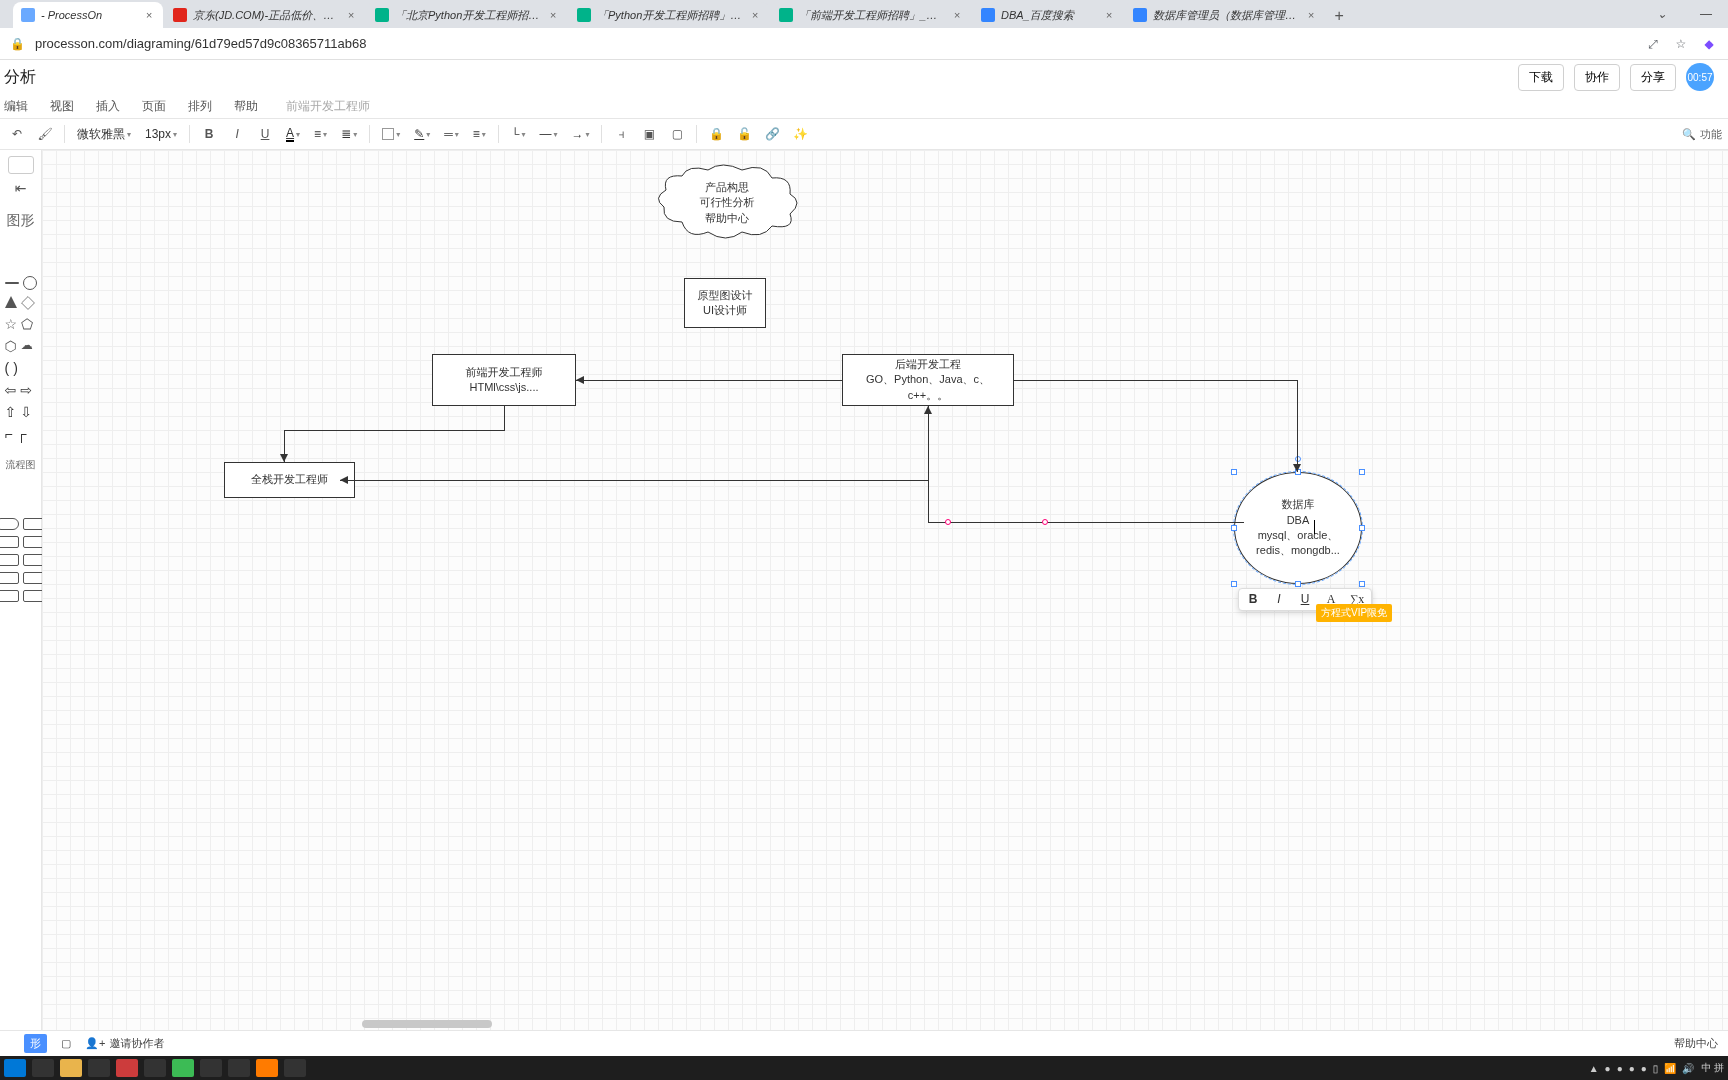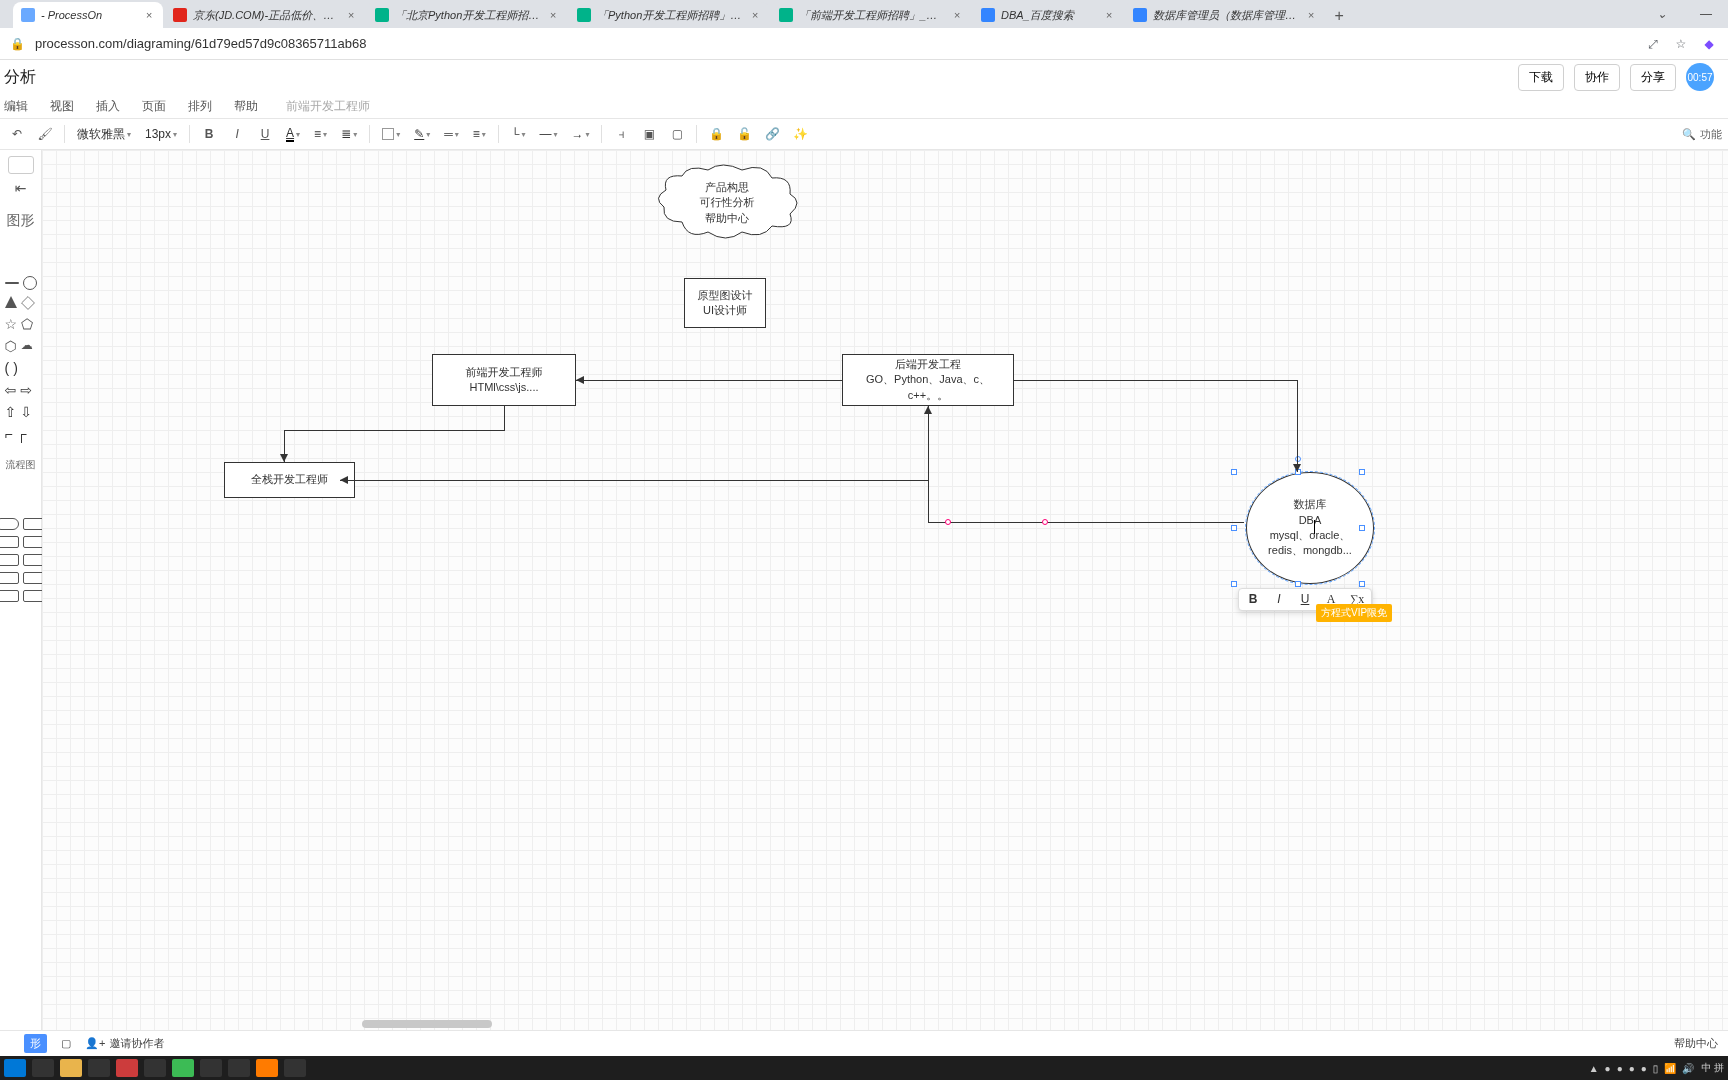--- a/index.html
+++ b/index.html
@@ -56,21 +56,21 @@
 .leftpanel .fcshape { width:24px; height:12px; border:1px solid #555; border-radius:2px; }
 
 .canvas { flex:1; position:relative; background:#fcfcfc;
   background-image:
     linear-gradient(#eee 1px, transparent 1px),
     linear-gradient(90deg, #eee 1px, transparent 1px);
   background-size:14px 14px;
   overflow:hidden;
 }
 .node { position:absolute; background:#fff; border:1px solid #333; display:flex; align-items:center; justify-content:center; text-align:center; font-size:11px; line-height:1.4; padding:4px 6px; }
-.node.ellipse { border-radius:50%;margin-left:12px; }
+.node.ellipse { border-radius:50%; }
 
 .cloud { position:absolute; }
 .cloud svg { overflow:visible; }
 
 .sel { outline:1px dashed #6aa9ff; }
 .handle { position:absolute; width:6px; height:6px; background:#fff; border:1px solid #4a90ff; }
 .rhandle { position:absolute; width:6px; height:6px; background:#fff; border:1px solid #f07; border-radius:50%; }
 
 .conn { position:absolute; background:#333; }
 .arrowhead { position:absolute; width:0; height:0; }

